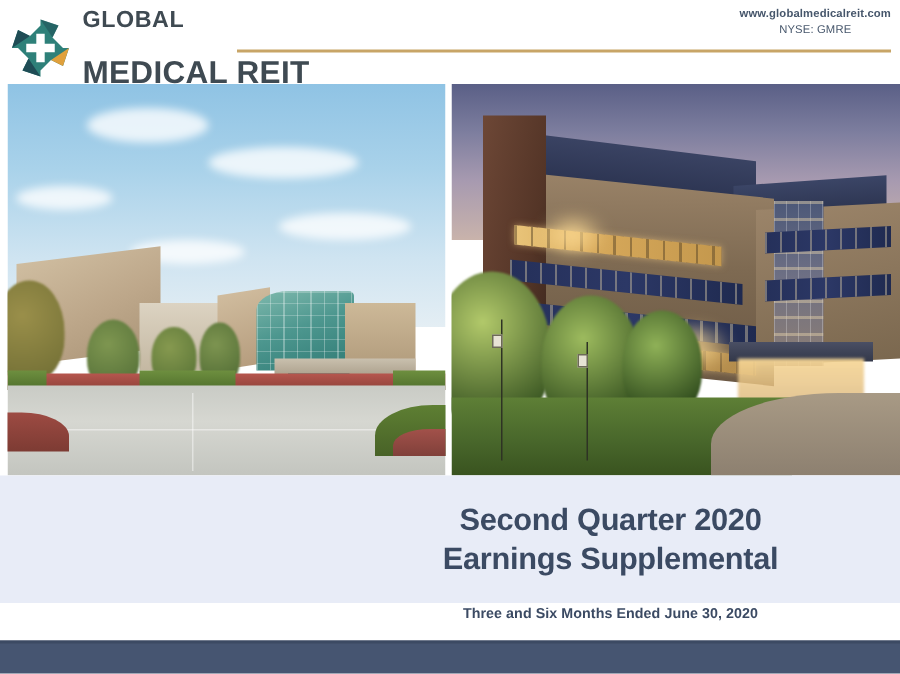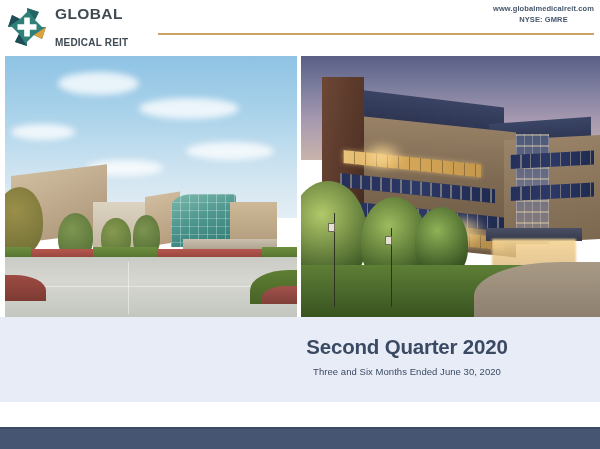--- a/index.html
+++ b/index.html
@@ -40,21 +40,21 @@
     justify-content: center;
     line-height: 1.0;
   }
   .logo-line1 {
     font-size: 15.5px;
     font-weight: bold;
     letter-spacing: 0.4px;
     color: #3f4a52;
   }
   .logo-line2 {
-    font-size: 10px;
+    font-size: 21px;
     font-weight: bold;
     letter-spacing: 0.2px;
     color: #3f4a52;
     margin-top: 16px;
   }
   .header-rule {
     position: absolute;
     left: 158px;
     top: 33px;
     width: 436px;
@@ -69,21 +69,21 @@
     line-height: 1.45;
   }
   .header-meta .url {
     font-size: 7.5px;
     font-weight: bold;
     color: #46566b;
     letter-spacing: 0.1px;
   }
   .header-meta .ticker {
     font-size: 7.5px;
-    font-weight: bold;
+    font-weight: normal;
     color: #46566b;
     letter-spacing: 0.1px;
   }
 
   
   .photo-band {
     position: absolute;
     left: 0; top: 56px;
     width: 600px; height: 261px;
     background: #ffffff;
@@ -340,23 +340,23 @@
     width: 310px;
   }
   .title-line {
     font-size: 20.5px;
     font-weight: bold;
     color: #3b4a63;
     line-height: 1.28;
     letter-spacing: -0.2px;
   }
   .subtitle-line {
-    margin-top: 6px;
+    margin-top: 18px;
     font-size: 9.5px;
-    font-weight: normal;
+    font-weight: bold;
     color: #3b4a63;
     letter-spacing: 0.05px;
   }
 
   
   .footer-bar {
     position: absolute;
     left: 0; top: 427px;
     width: 600px; height: 22px;
     background: #465571;
@@ -474,17 +474,18 @@
     <div class="pr-lamp-post" style="left:11%; top:60%; height:36%;"></div>
     <div class="pr-lamp-post" style="left:30%; top:66%; height:30%;"></div>
     <div class="pr-sign" style="left:9%;  top:64%;"></div>
     <div class="pr-sign" style="left:28%; top:69%;"></div>
   </div>
 </div>
 
 <div class="title-panel">
   <div class="title-inner">
     <div class="title-line">Second Quarter 2020</div>
+    <div class="title-line">Earnings Supplemental</div>
     <div class="subtitle-line">Three and Six Months Ended June 30, 2020</div>
   </div>
 </div>
 
 <div class="footer-bar"></div>
 
 </body></html>

